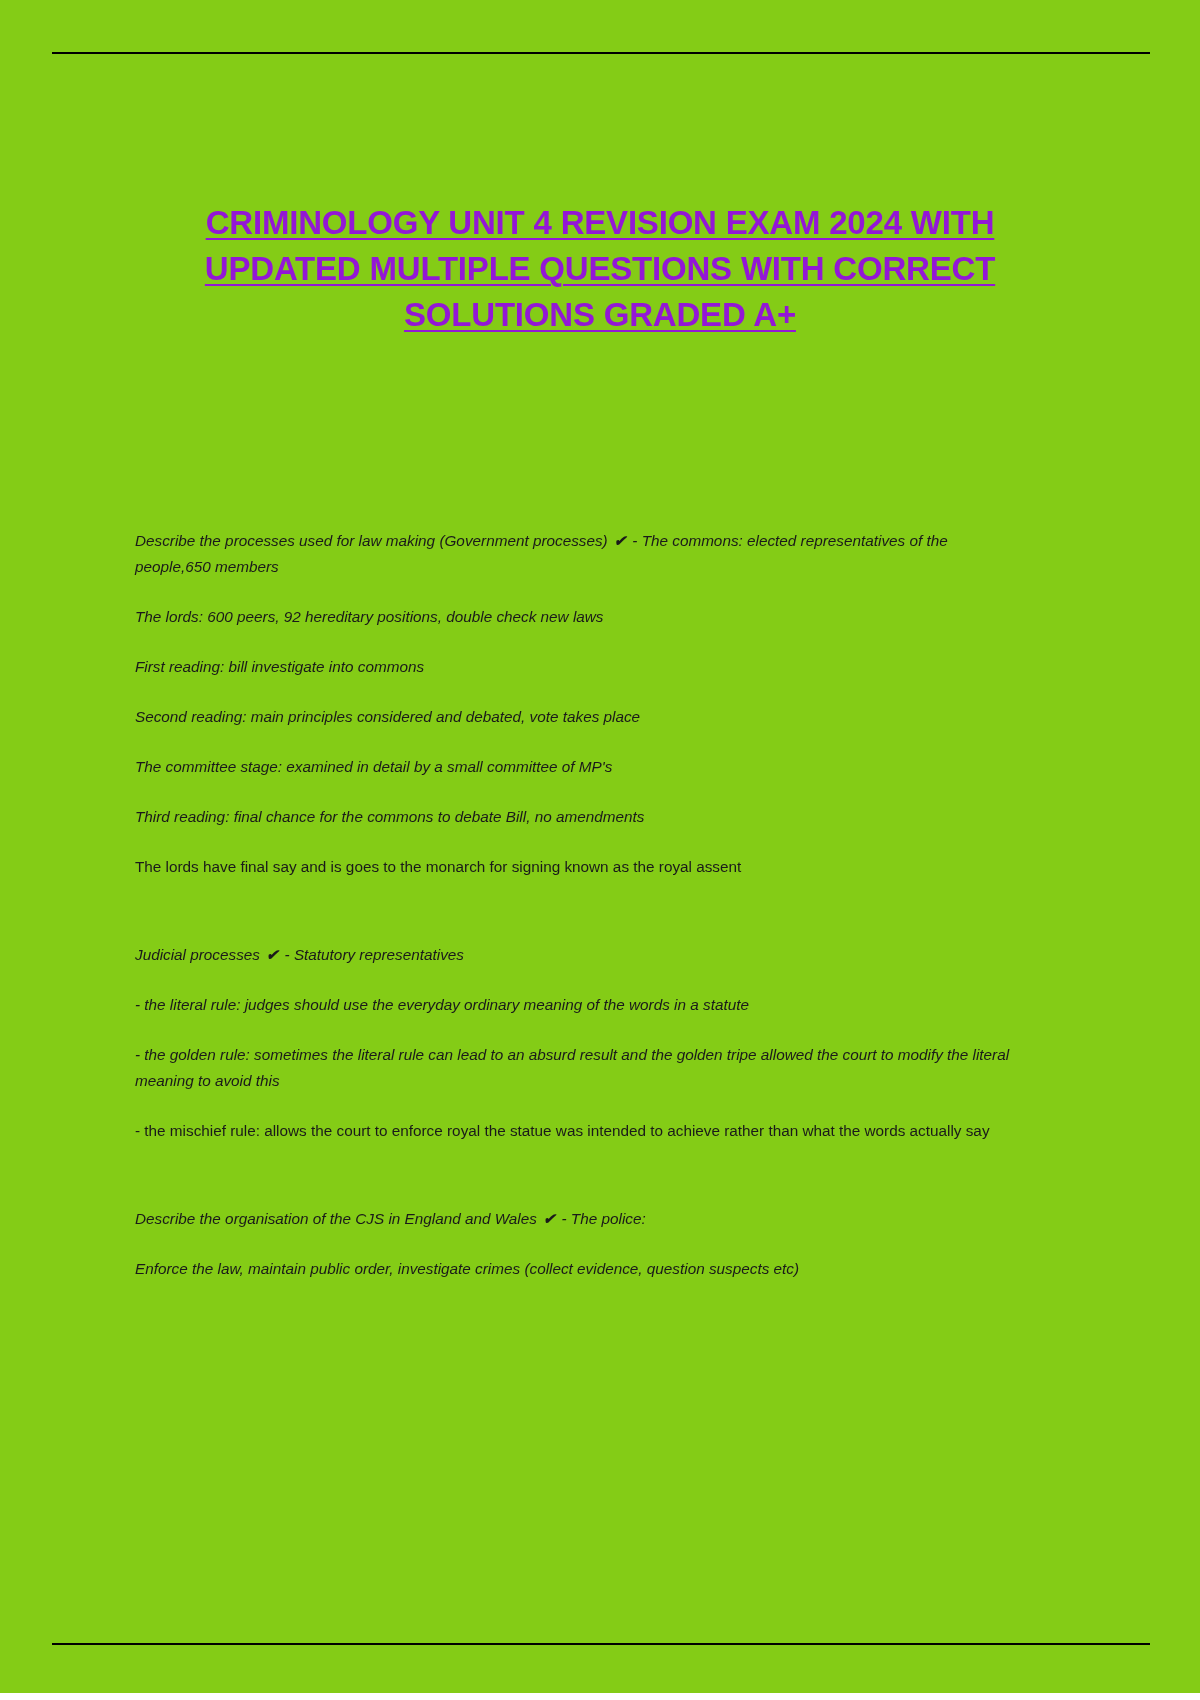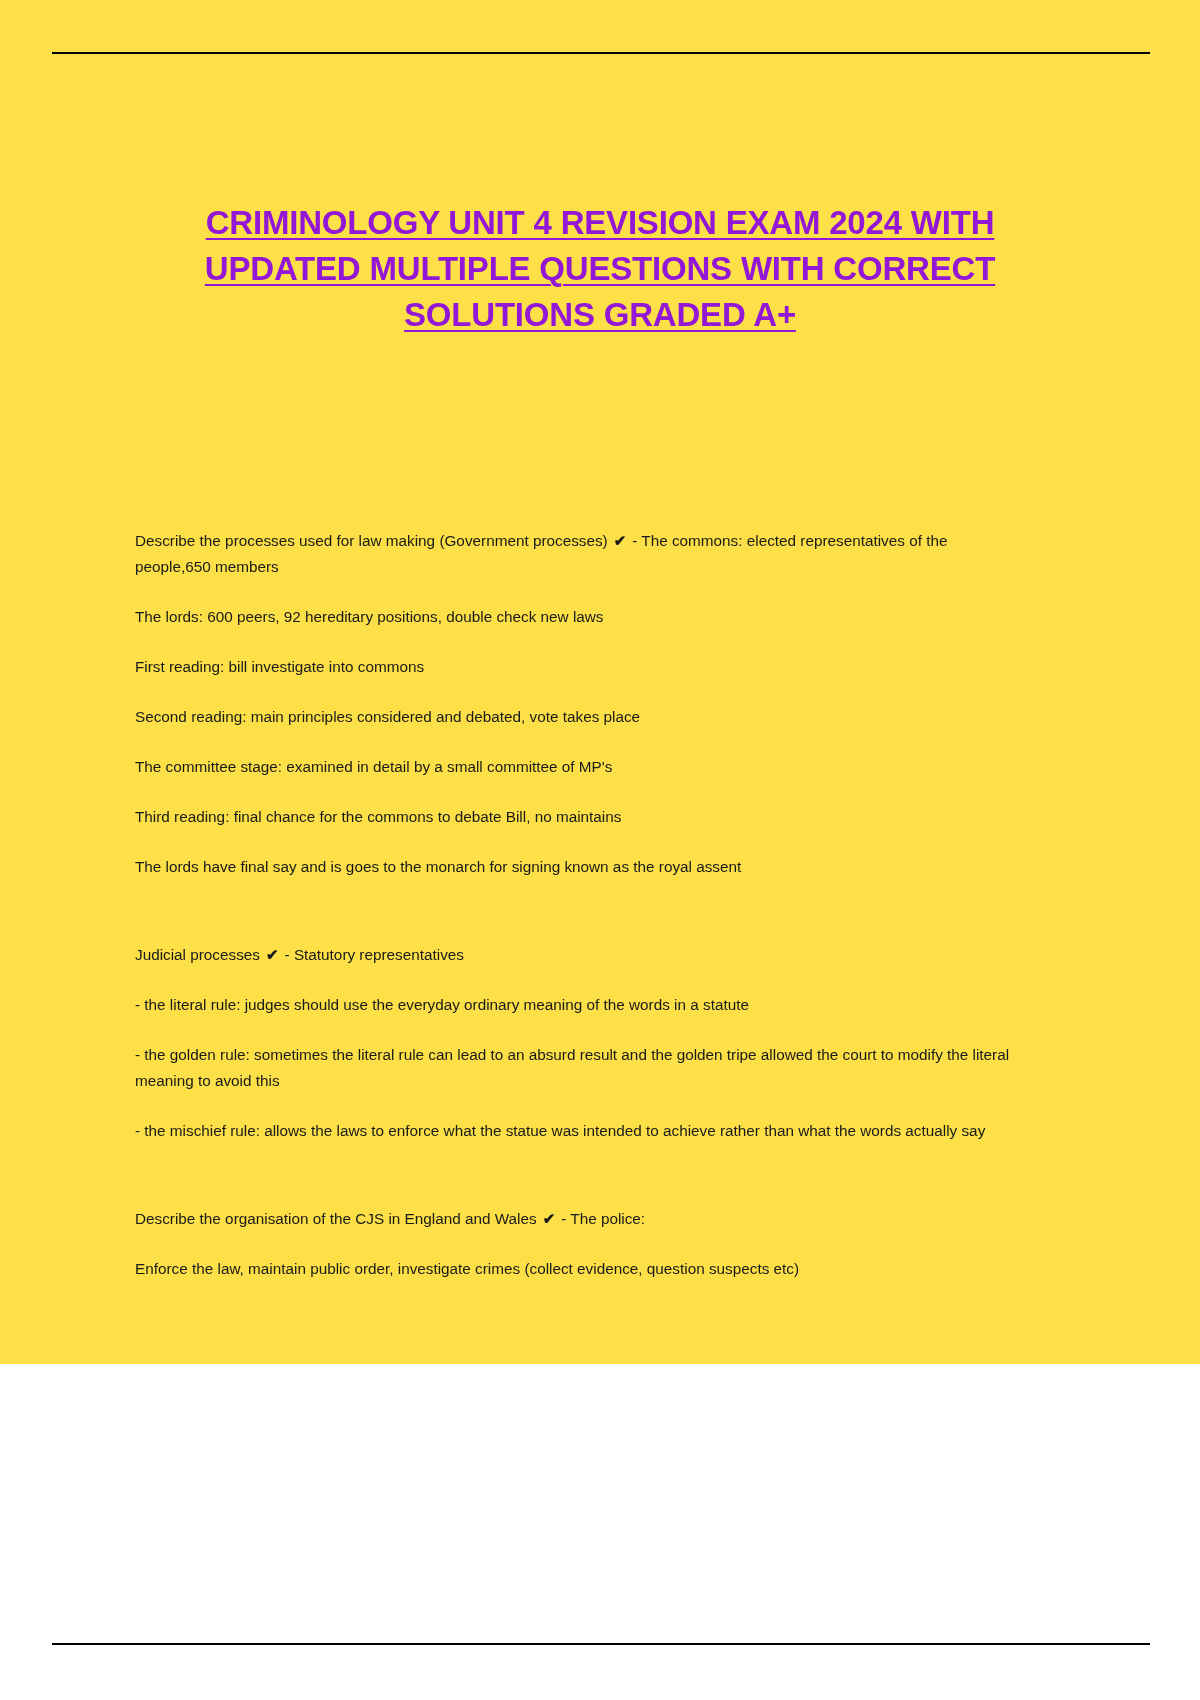--- a/index.html
+++ b/index.html
@@ -13,22 +13,22 @@
     font-family: "Liberation Sans", sans-serif;
     color: #111111;
     position: relative;
     overflow: hidden;
   }
   .page {
     position: absolute;
     left: 0;
     top: 0;
     width: 1200px;
-    height: 1364px;
-    background: #fde047;
+    height: 1693px;
+    background: #84cc16;
   }
   .rule {
     position: absolute;
     left: 52px;
     width: 1098px;
     height: 0;
     border-top: 2px solid #000000;
   }
   .rule.top { top: 52px; }
   .rule.bottom { top: 1643px; }
@@ -59,20 +59,21 @@
   }
   .para {
     font-size: 15.3px;
     line-height: 26px;
     color: #1a1a1a;
     margin: 0 0 24px 0;
     white-space: pre-wrap;
   }
   .para.tight {
     margin-bottom: 24px;
+    font-style: italic;
   }
   .para.gap {
     margin-bottom: 62px;
   }
   .check {
     display: inline-block;
     padding: 0 6px;
     font-size: 15px;
     font-weight: bold;
   }
@@ -85,25 +86,25 @@
   <div class="rule top"></div>
 
   <h1 class="title"><span>CRIMINOLOGY UNIT 4 REVISION EXAM 2024 WITH UPDATED MULTIPLE QUESTIONS WITH CORRECT SOLUTIONS GRADED A+</span></h1>
 
   <div class="body-block">
       <div class="para tight"><span>Describe the processes used for law making (Government processes)</span><span class="check">✔</span><span>- The commons: elected representatives of the people,650 members</span></div>
       <div class="para tight"><span>The lords: 600 peers, 92 hereditary positions, double check new laws</span></div>
       <div class="para tight"><span>First reading: bill investigate into commons</span></div>
       <div class="para tight"><span>Second reading: main principles considered and debated, vote takes place</span></div>
       <div class="para tight"><span>The committee stage: examined in detail by a small committee of MP's</span></div>
-      <div class="para tight"><span>Third reading: final chance for the commons to debate Bill, no maintains</span></div>
+      <div class="para tight"><span>Third reading: final chance for the commons to debate Bill, no amendments</span></div>
       <div class="para gap"><span>The lords have final say and is goes to the monarch for signing known as the royal assent</span></div>
       <div class="para tight"><span>Judicial processes</span><span class="check">✔</span><span>- Statutory representatives</span></div>
       <div class="para tight"><span>- the literal rule: judges should use the everyday ordinary meaning of the words in a statute</span></div>
       <div class="para tight"><span>- the golden rule: sometimes the literal rule can lead to an absurd result and the golden tripe allowed the court to modify the literal meaning to avoid this</span></div>
-      <div class="para gap"><span>- the mischief rule: allows the laws to enforce what the statue was intended to achieve rather than what the words actually say</span></div>
+      <div class="para gap"><span>- the mischief rule: allows the court to enforce royal the statue was intended to achieve rather than what the words actually say</span></div>
       <div class="para tight"><span>Describe the organisation of the CJS in England and Wales</span><span class="check">✔</span><span>- The police:</span></div>
       <div class="para tight"><span>Enforce the law, maintain public order, investigate crimes (collect evidence, question suspects etc)</span></div>
     </div>
 
   <div class="rule bottom"></div>
 
 </div>
 
 </body></html>

